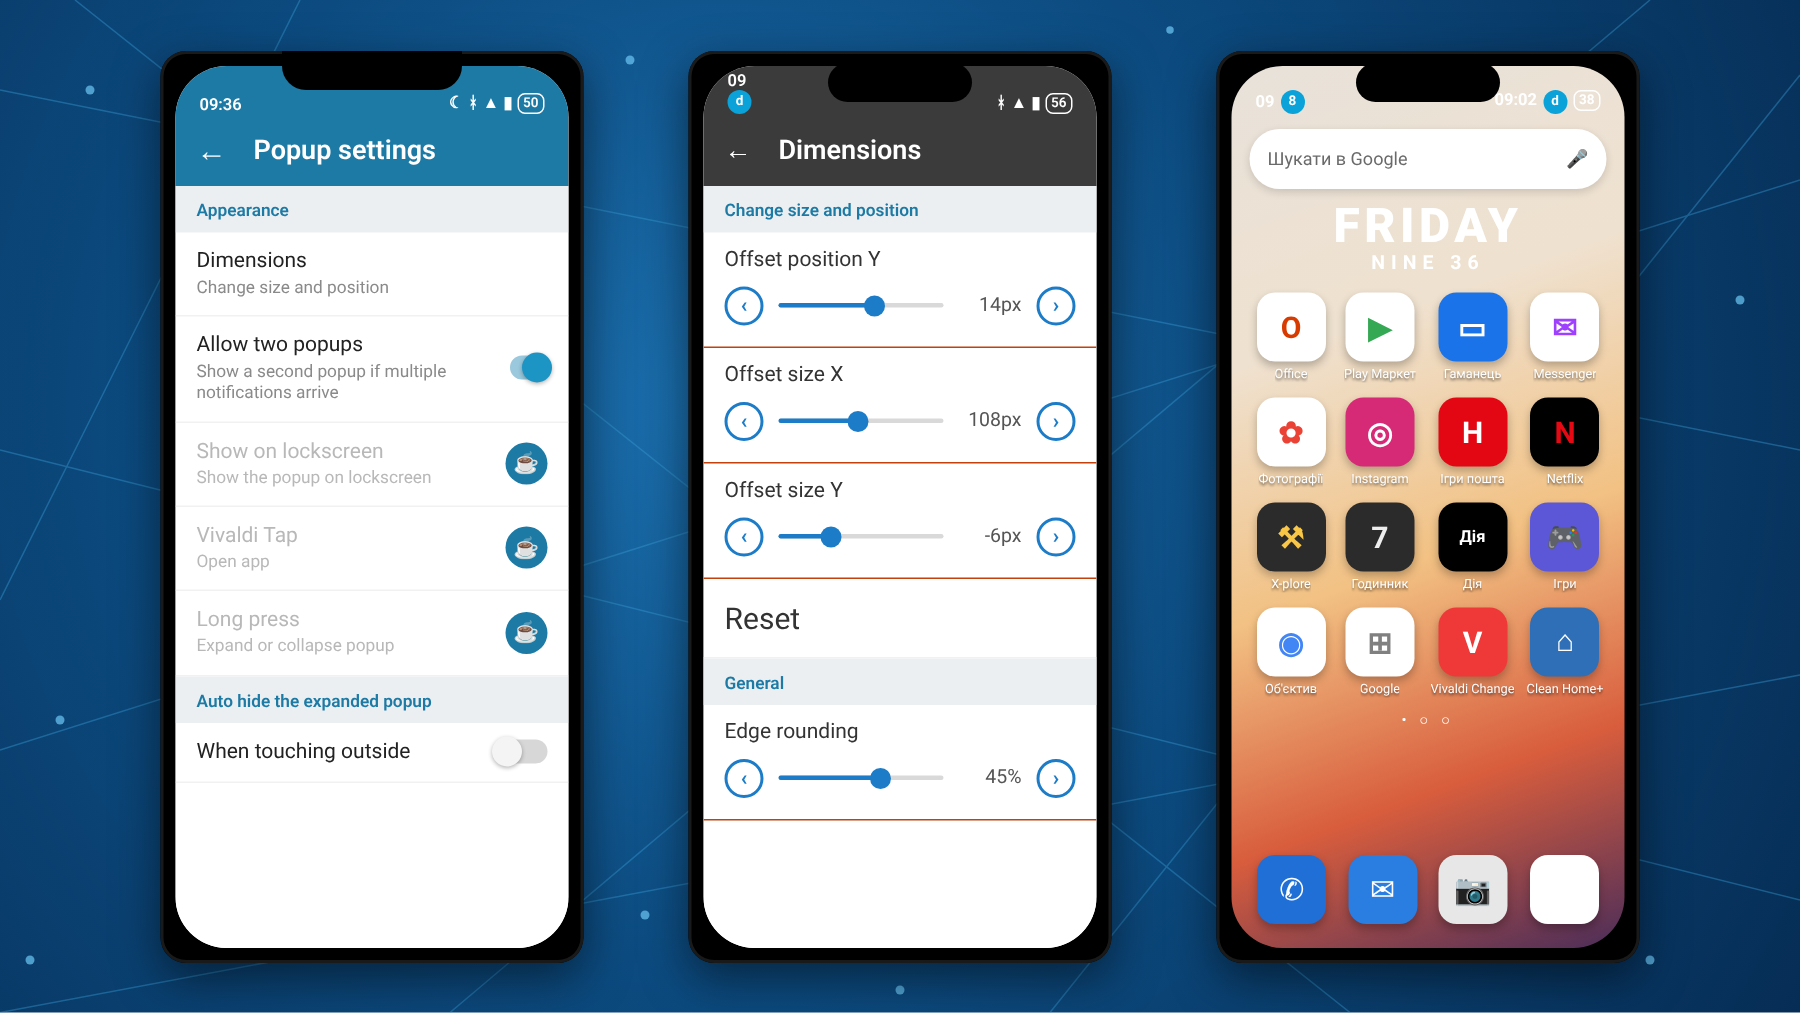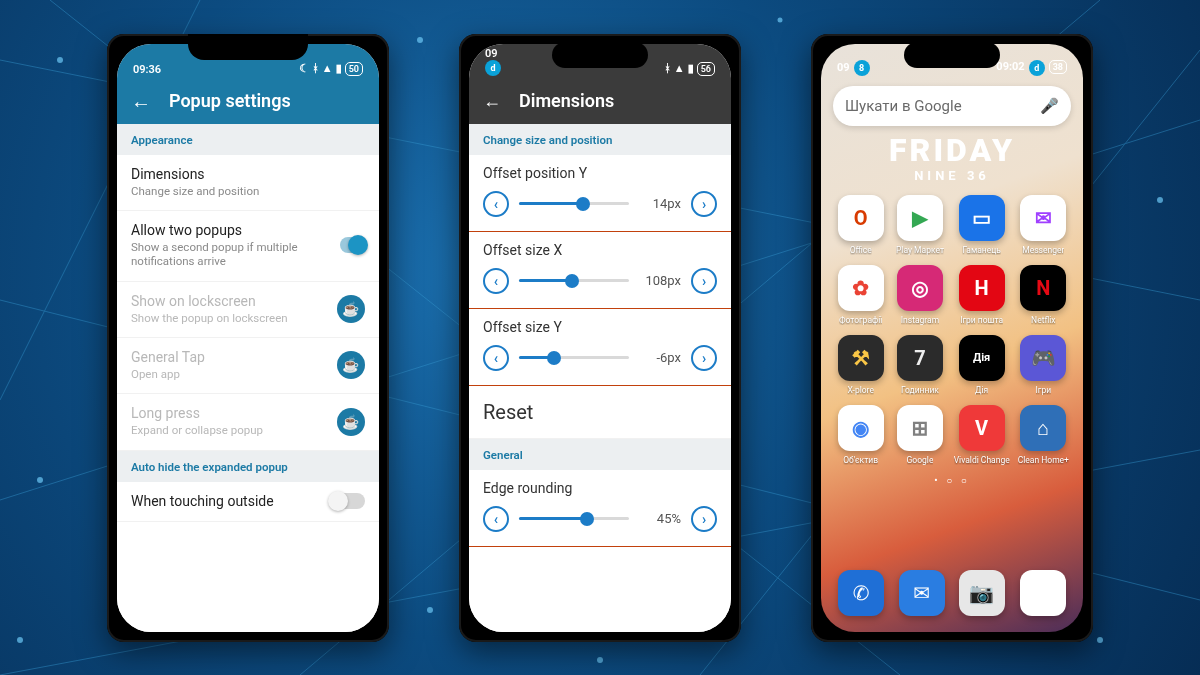--- a/index.html
+++ b/index.html
@@ -100,21 +100,21 @@
   .p3 .screen { background:linear-gradient(160deg,#e8e2da 0%, #efe1cf 30%, #f2c183 55%, #d85d3d 78%, #4b2d59 100%); }
   .p3 .statusbar { color:#fff; font-weight:700; }
   .p3 .statusbar .left { display:flex; align-items:center; gap:4px;}
   .p3 .statusbar .right { gap:4px; align-items:flex-start;}
   .bluedot{ width:16px;height:16px;border-radius:50%;background:#0aa2d9;display:flex;align-items:center;justify-content:center;color:#fff;font-size:9px;font-weight:700;}
   .batt{ font-size:9px; border:1px solid #fff; border-radius:5px; padding:0 3px; line-height:12px;}
   .search {
     margin:8px 12px 8px; background:#fff; border-radius:24px; height:40px;
     display:flex; align-items:center; padding:0 12px; gap:10px;
     box-shadow:0 2px 6px rgba(0,0,0,.15);
-    font-size:15px; color:#6a6a6a;
+    font-size:12px; color:#6a6a6a;
   }
   .search .mic { margin-left:auto; color:#555; }
   .clockword {
     text-align:center; color:#fff; margin:4px 0 2px;
     font-family: "Arial Black", Impact, sans-serif; letter-spacing:3px;
   }
   .clockword .big{ font-size:32px; font-weight:900; line-height:1; }
   .clockword .sub{ font-size:13px; letter-spacing:4px; margin-top:2px; font-weight:700;}
   .appgrid { padding:10px 14px 4px; display:grid; grid-template-columns:repeat(4,1fr); gap:10px 8px; }
   .app { display:flex; flex-direction:column; align-items:center; gap:4px; }
@@ -203,21 +203,21 @@
             <div class="t" data-name="item-title">Show on lockscreen</div>
             <div class="s" data-name="item-sub">Show the popup on lockscreen</div>
           </div>
           <div class="cup" data-name="premium-cup-icon">☕</div>
         </div>
 
 
 
         <div class="item locked" data-name="item-single-tap">
           <div class="txt">
-            <div class="t" data-name="item-title">General Tap</div>
+            <div class="t" data-name="item-title">Vivaldi Tap</div>
             <div class="s" data-name="item-sub">Open app</div>
           </div>
           <div class="cup" data-name="premium-cup-icon">☕</div>
         </div>
 
         <div class="item locked" data-name="item-long-press">
           <div class="txt">
             <div class="t" data-name="item-title">Long press</div>
             <div class="s" data-name="item-sub">Expand or collapse popup</div>
           </div>

